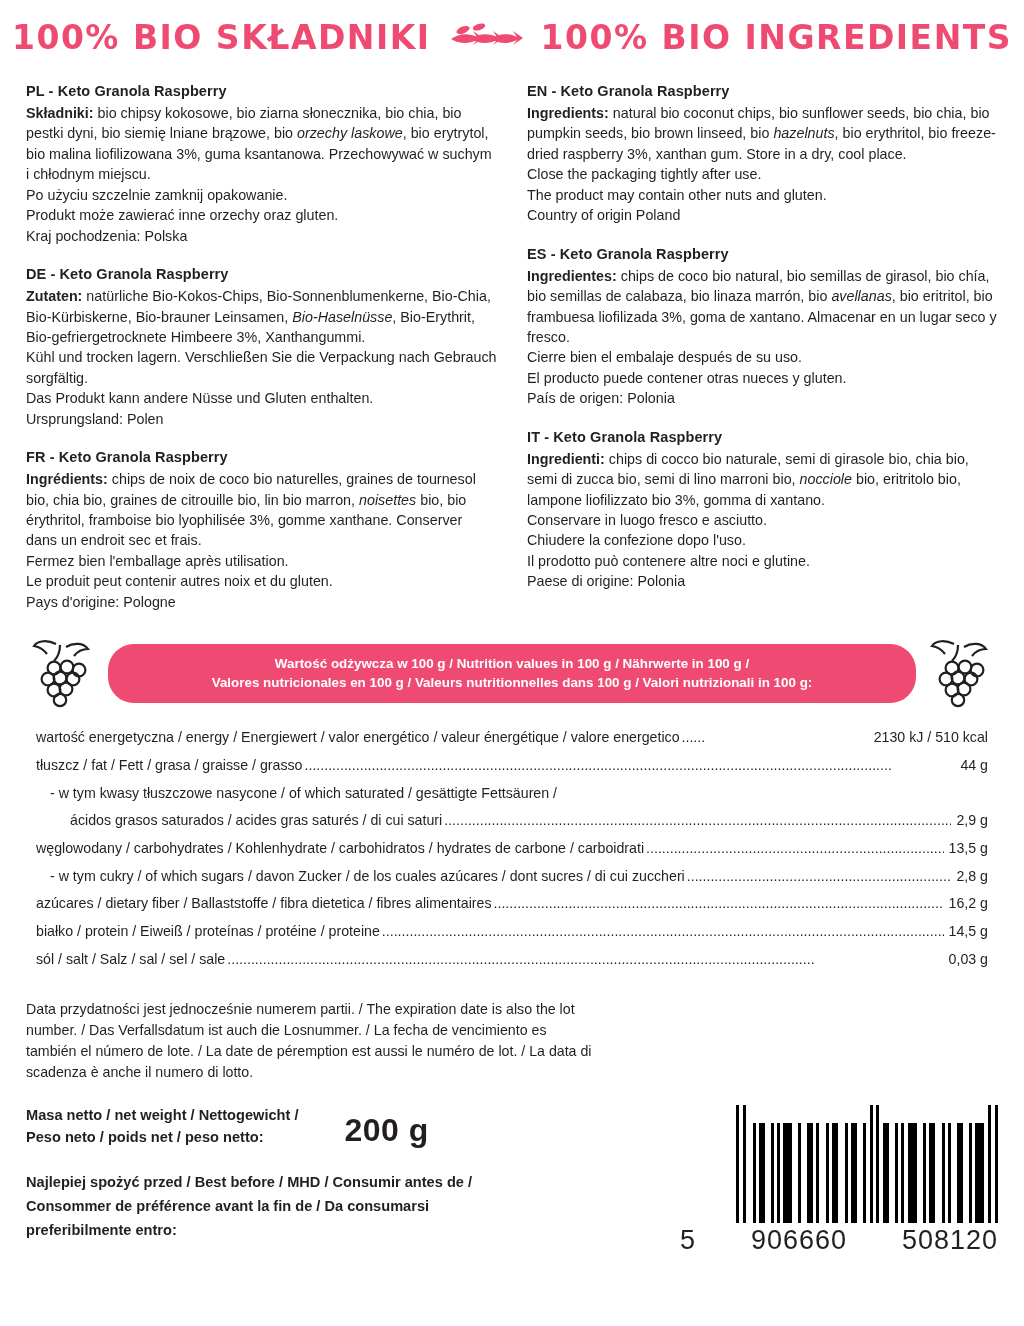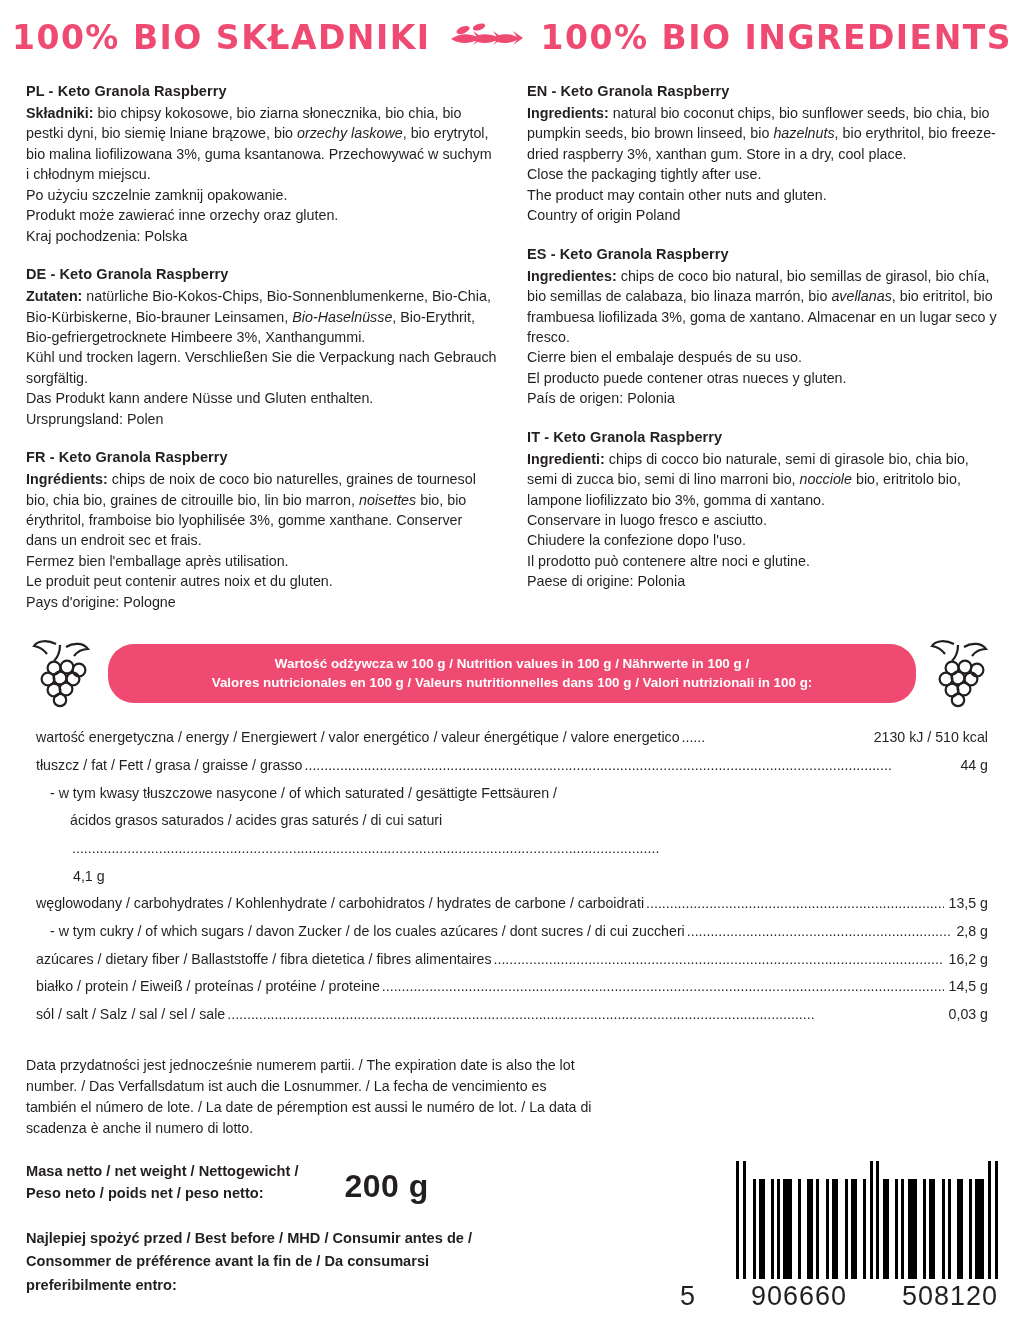--- a/index.html
+++ b/index.html
@@ -91,21 +91,21 @@
   .nrow .dots {
     flex:1 1 auto;
     overflow:hidden;
     white-space:nowrap;
     margin:0 2px;
     color:#231f20;
     letter-spacing:0px;
   }
   .nrow .val { flex:0 0 auto; padding-left:3px; }
   .indent1 { padding-left:14px; }
-  .indent2 { padding-left:34px;flex-direction:column; }
+  .indent2 { padding-left:34px; }
 
   
   .lower {
     display:flex;
     padding:26px 26px 0 26px;
     gap:20px;
   }
   .lot-text {
     width:570px;
     font-size:14.2px;
@@ -292,21 +292,21 @@
       <span class="val">44 g</span>
     </div>
 
     <div class="nrow indent1">
       <span class="lbl">- w tym kwasy tłuszczowe nasycone / of which saturated / gesättigte Fettsäuren /</span>
     </div>
 
     <div class="nrow indent2">
       <span class="lbl">ácidos grasos saturados / acides gras saturés / di cui saturi</span>
       <span class="dots"> ..................................................................................................................................................... </span>
-      <span class="val">4,1 g</span>
+      <span class="val">2,9 g</span>
     </div>
 
     <div class="nrow">
       <span class="lbl">węglowodany / carbohydrates / Kohlenhydrate / carbohidratos / hydrates de carbone / carboidrati</span>
       <span class="dots"> ..................................................................................................................................................... </span>
       <span class="val">13,5 g</span>
     </div>
 
     <div class="nrow indent1">
       <span class="lbl">- w tym cukry / of which sugars / davon Zucker / de los cuales azúcares / dont sucres / di cui zuccheri</span>

